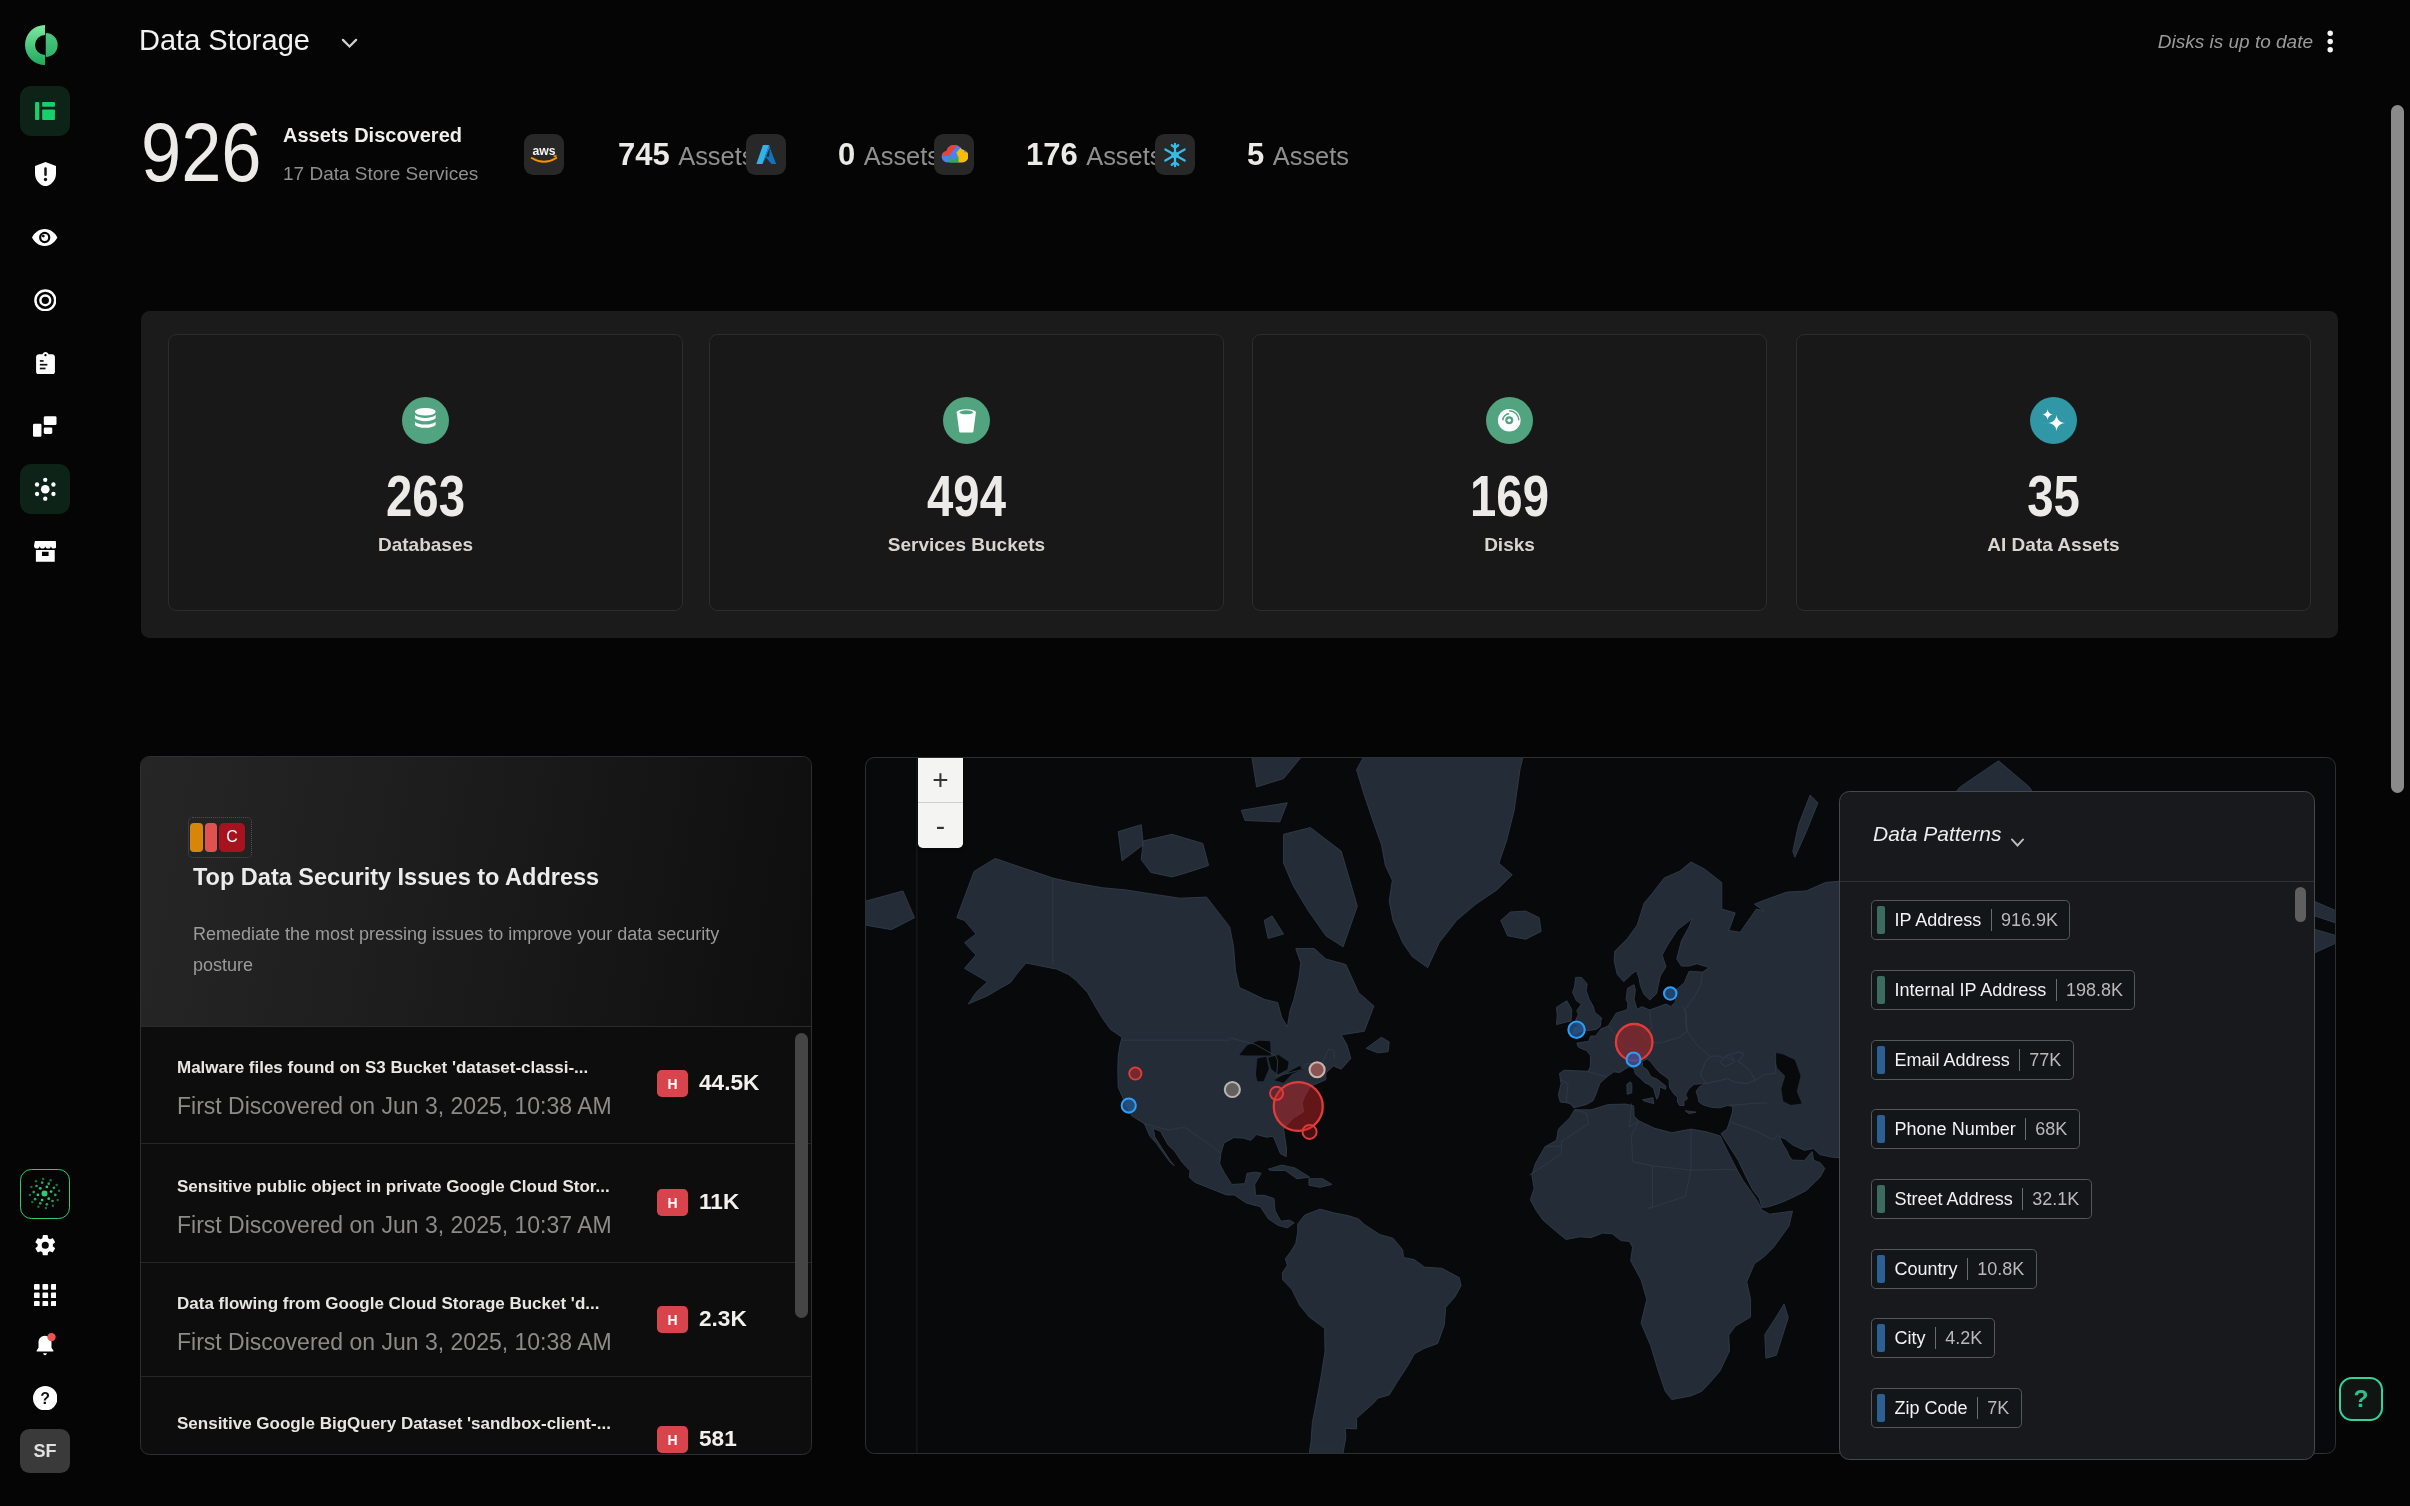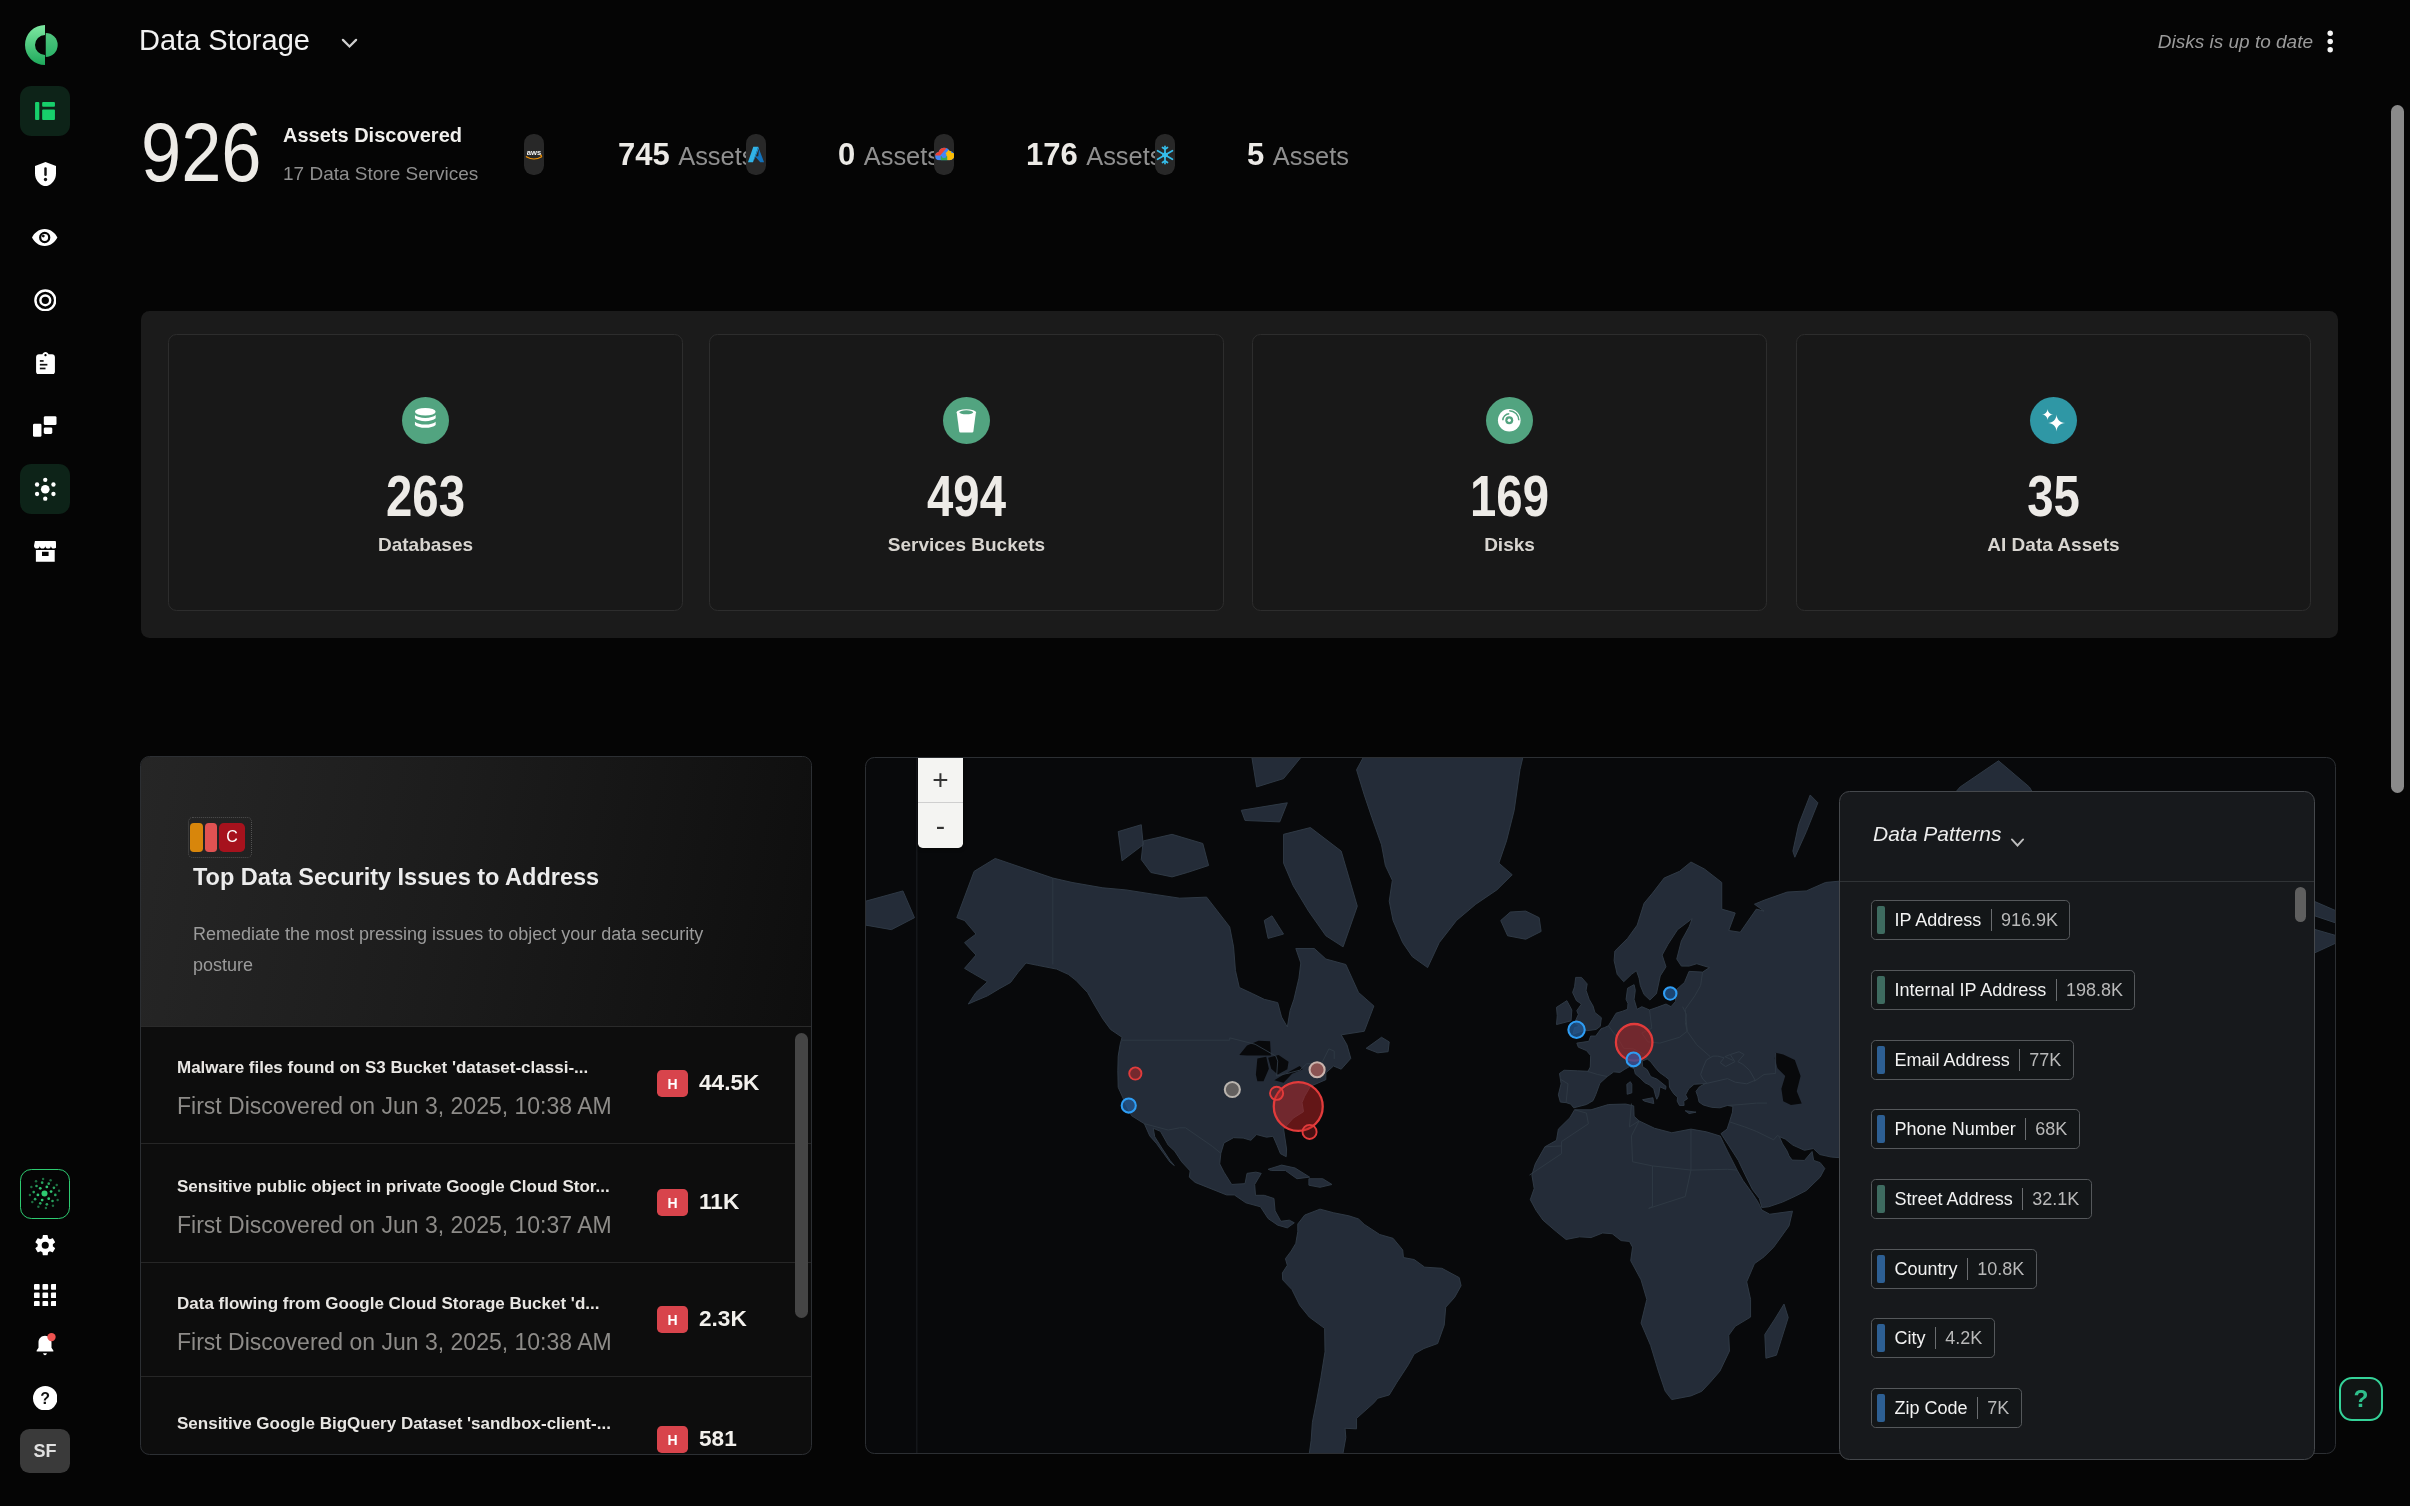--- a/index.html
+++ b/index.html
@@ -2,21 +2,21 @@
 <html style="font-size:15px"><head>
 <meta charset="utf-8">
 <style>
   * { margin:0; padding:0; box-sizing:border-box; }
   html,body { width:2411px; height:1507px; background:#050505; overflow:hidden;
     font-family:"Liberation Sans", sans-serif; }
   .abs { position:absolute; }
   .sideicon { position:absolute; left:20px; width:50px; height:50px; display:flex;
     align-items:center; justify-content:center; }
   .navactive { background:#0d2318; border-radius:11.3px; }
-  .tile { position:absolute; width:20px; height:41px; background:#282828; border-radius:9.4px;
+  .tile { position:absolute; width:40px; height:41px; background:#282828; border-radius:9.4px;
     display:flex; align-items:center; justify-content:center;text-align:right; }
   .statnum { font-size:31px; color:#eceae6; font-weight:700;margin-left:41px; }
   .statlbl { font-size:25.4px; color:#8f8f8f; margin-left:8.5px; }
   .card { position:absolute; top:334px; width:515px; height:277px; background:#181818;
     border:0.9px solid #2d2d2d; border-radius:8.5px; text-align:center; }
   .cicon { width:47px; height:47px; border-radius:50%; margin:62px auto 0; display:flex;
     align-items:center; justify-content:center; }
   .cnum { font-size:57px; font-weight:700; color:#edebe7; margin-top:19px; transform:scaleX(0.83);}
   .clbl { font-size:19px; font-weight:700; color:#d8d5d0; margin-top:4.7px; }
   .pill { position:absolute; left:31px; height:40px; border:0.9px solid #55585b; border-radius:4.7px;
@@ -335,21 +335,21 @@
 </div>
 
 <div class="abs" style="left:140px;top:756px;width:672px;height:699px;background:#0d0d0d;border:0.9px solid #2c2f33;border-radius:9.4px;overflow:hidden;">
   <div style="position:absolute;left:0;top:0;width:100%;height:270px;background:linear-gradient(100deg,#262626 0%,#1c1c1c 45%,#0e0e0e 100%);border-bottom:0.9px solid #2a2a2a;">
     <div style="position:absolute;left:49px;top:62px;width:60px;height:37px;outline:1.4px dotted #525252;outline-offset:1.9px;border-radius:2.8px;">
       <div style="position:absolute;left:0;top:0;width:13px;height:29px;background:#d8860b;border-radius:3.8px;margin-top:3.8px;"></div>
       <div style="position:absolute;left:15px;top:0;width:12.2px;height:29px;background:#e05252;border-radius:3.8px;margin-top:3.8px;"></div>
       <div style="position:absolute;left:29px;top:0;width:26px;height:29px;background:#a6121d;border-radius:4.7px;margin-top:3.8px;display:flex;align-items:center;justify-content:center;color:#fff;font-size:16px;">C</div>
     </div>
     <div style="position:absolute;left:52px;top:107px;font-size:23.5px;font-weight:700;color:#ececec;">Top Data Security Issues to Address</div>
-    <div style="position:absolute;left:52px;top:162px;width:546px;font-size:18px;color:#9b9b9b;line-height:31px;">Remediate the most pressing issues to object your data security posture</div>
+    <div style="position:absolute;left:52px;top:162px;width:546px;font-size:18px;color:#9b9b9b;line-height:31px;">Remediate the most pressing issues to improve your data security posture</div>
   </div>
   <div class="irow" style="top:270px;height:116px;">
     <div class="ititle" style="top:31px">Malware files found on S3 Bucket 'dataset-classi-...</div>
     <div class="isub" style="top:66px">First Discovered on Jun 3, 2025, 10:38 AM</div>
     <div class="hbadge" style="top:43px">H</div>
       <div class="hval" style="top:43px">44.5K</div>
   </div>
   <div class="isep" style="top:386px"></div>
   <div class="irow" style="top:386px;height:119px;">
     <div class="ititle" style="top:34px">Sensitive public object in private Google Cloud Stor...</div>

